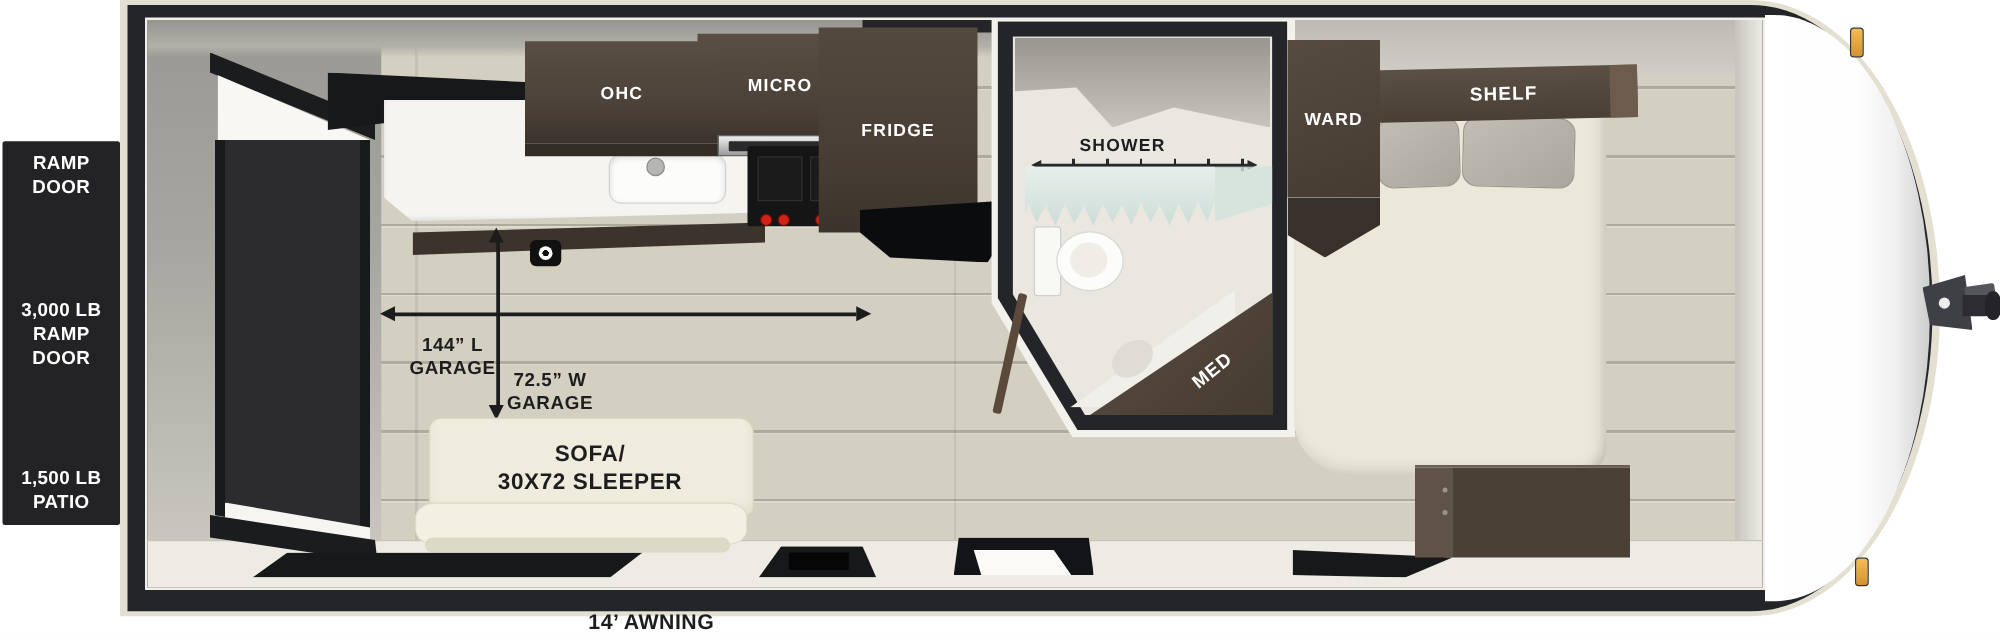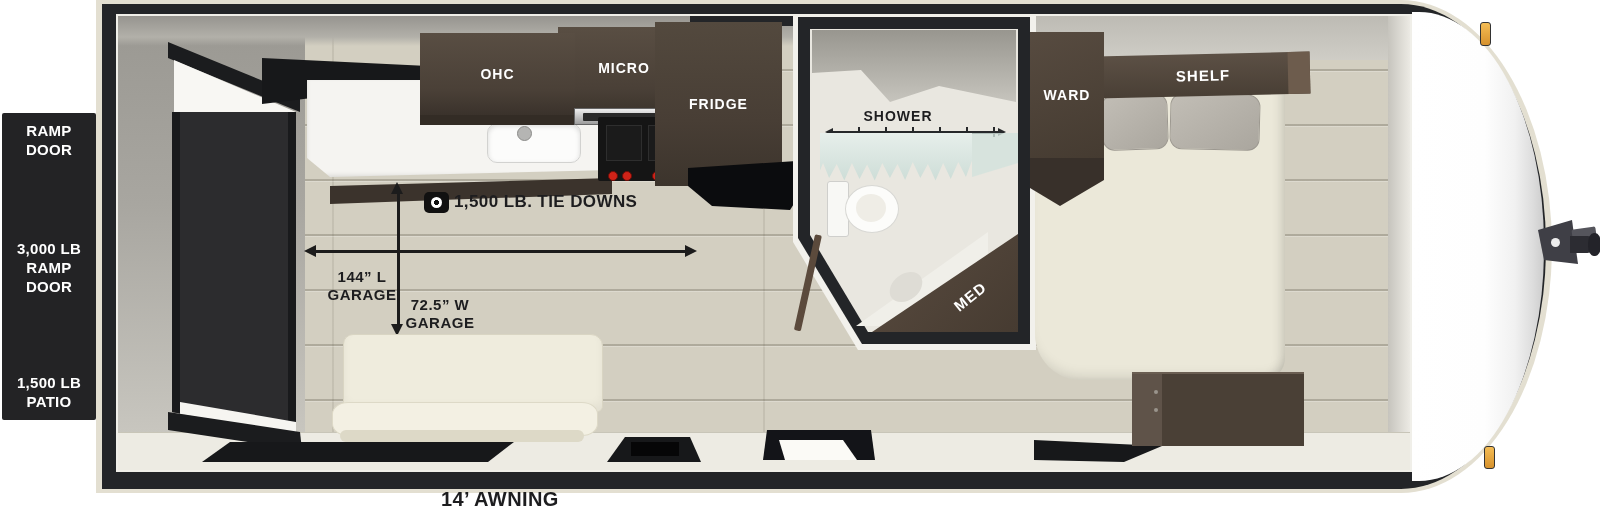--- a/index.html
+++ b/index.html
@@ -91,34 +91,37 @@
     <div class="abs" style="left:279px;top:177px;width:3px;height:132px;background:#1c1c1c;"></div>
     <div class="ah" style="left:273px;top:166px;border-left:6px solid transparent;border-right:6px solid transparent;border-bottom:12px solid #1c1c1c;"></div>
     <div class="ah" style="left:273px;top:308px;border-left:6px solid transparent;border-right:6px solid transparent;border-top:12px solid #1c1c1c;"></div>
     <div class="abs" style="left:197px;top:234px;width:370px;height:3px;background:#1c1c1c;"></div>
     <div class="ah" style="left:186px;top:229px;border-top:6px solid transparent;border-bottom:6px solid transparent;border-right:12px solid #1c1c1c;"></div>
     <div class="ah" style="left:567px;top:229px;border-top:6px solid transparent;border-bottom:6px solid transparent;border-left:12px solid #1c1c1c;"></div>
 
     <div class="abs" style="left:306px;top:176px;width:25px;height:21px;background:#111;border-radius:5px;">
       <div class="abs" style="left:7px;top:5px;width:11px;height:11px;border-radius:50%;background:radial-gradient(circle,#111 0 2.5px,#fff 2.6px);"></div>
     </div>
-    <div class="lbl" style="left:336px;top:176px;width:280px;text-align:left;font-size:17px;letter-spacing:.4px;">1,500 LB. TIE DOWNS</div>
 
     <div class="lbl" style="left:196px;top:252px;width:96px;font-size:15px;line-height:18px;">
       <div>144” L</div>
       <div>GARAGE</div>
     </div>
     <div class="lbl" style="left:272px;top:280px;width:100px;font-size:15px;line-height:18px;">
       <div>72.5” W</div>
       <div>GARAGE</div>
     </div>
 
     <div class="abs" style="left:225px;top:318px;width:258px;height:76px;background:#efecdd;border:1px solid #d9d5c3;border-radius:10px 12px 6px 6px;box-shadow:inset 0 -6px 8px rgba(0,0,0,.05);"></div>
     <div class="abs" style="left:214px;top:386px;width:264px;height:32px;background:#f3f0e3;border:1px solid #ddd9c7;border-radius:16px/12px;"></div>
     <div class="abs" style="left:222px;top:414px;width:244px;height:12px;background:#ddd9c7;border-radius:8px;"></div>
+    <div class="lbl" style="left:225px;top:336px;width:258px;font-size:18px;line-height:22px;">
+      <div>SOFA/</div>
+      <div>30X72 SLEEPER</div>
+    </div>
 
     <div class="abs" style="left:84px;top:426px;width:312px;height:20px;background:#17181a;clip-path:polygon(28px 0,312px 0,286px 20px,0 20px);"></div>
     <div class="abs" style="left:489px;top:421px;width:94px;height:25px;background:#17181a;clip-path:polygon(18px 0,83px 0,94px 25px,0 25px);">
       <div class="abs" style="left:24px;top:5px;width:48px;height:14px;background:#060607;"></div>
     </div>
     <div class="abs" style="left:645px;top:414px;width:112px;height:30px;background:#131418;clip-path:polygon(4px 0,108px 0,112px 30px,0 30px);">
       <div class="abs" style="left:16px;top:10px;width:78px;height:20px;background:#fbfaf6;clip-path:polygon(0 0,64px 0,78px 20px,6px 20px);"></div>
     </div>
     <div class="abs" style="left:916px;top:420px;width:128px;height:26px;background:#17181a;clip-path:polygon(0 4px,128px 10px,90px 26px,0 24px);"></div>
 
@@ -165,15 +168,15 @@
       <div class="abs" style="left:22px;top:34px;width:4px;height:4px;border-radius:50%;background:#9a948c;"></div>
     </div>
   </div>
 
   <div class="abs" style="left:1538px;top:220px;width:40px;height:44px;background:#3f3f46;clip-path:polygon(0 10px,34px 0,40px 44px,6px 40px);"></div>
   <div class="abs" style="left:1572px;top:228px;width:24px;height:10px;background:#55555c;border-radius:2px;transform:rotate(-8deg);"></div>
   <div class="abs" style="left:1570px;top:236px;width:26px;height:17px;background:#2c2c32;border-radius:0 9px 9px 0;"></div>
   <div class="abs" style="left:1588px;top:233px;width:13px;height:23px;background:#232329;border-radius:45%;"></div>
   <div class="abs" style="left:1551px;top:238px;width:9px;height:9px;background:#ededed;border-radius:50%;"></div>
 
-  <div class="lbl" style="left:441px;top:488px;width:160px;text-align:left;font-size:20px;letter-spacing:.4px;">14’ AWNING</div>
+  <div class="lbl" style="left:441px;top:488px;width:160px;text-align:center;font-size:17px;letter-spacing:.4px;">14’ AWNING</div>
 
 </div>
 
 </body></html>

